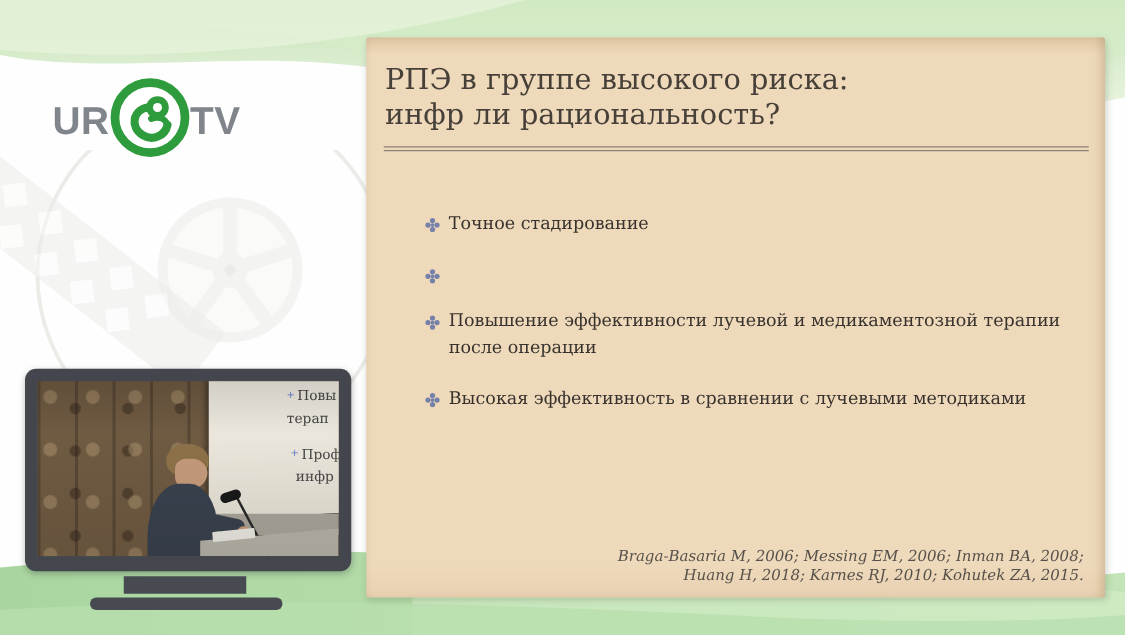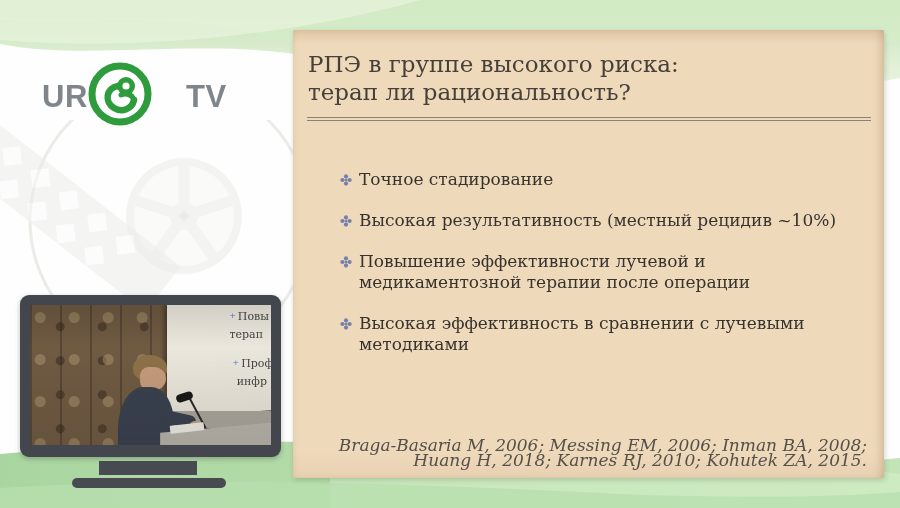--- a/index.html
+++ b/index.html
@@ -14,40 +14,40 @@
   .bottom-wave { bottom:0; height:80px; z-index:1; }
 
   
   .watermark { position:absolute; left:0; top:120px; width:420px; height:330px; z-index:0; }
 
   
   .logo { position:absolute; left:42px; top:62px; width:150px; height:66px; z-index:2; display:flex; align-items:center; }
   .logo-text { font-size:31px; font-weight:bold; color:#7f858b; letter-spacing:0.5px; line-height:1; }
   .logo-uro { position:absolute; left:0; top:19px; }
   .logo-circle { position:absolute; left:46px; top:0; width:64px; height:64px; }
-  .logo-tv { position:absolute; left:110px; top:19px;padding-left:34px; }
+  .logo-tv { position:absolute; left:110px; top:19px; }
 
   
   .slide {
     position:absolute; left:293px; top:30px; width:591px; height:448px; z-index:2;
     background:linear-gradient(180deg, #e0c6a4 0px, #eed9bb 14px, #eed9bb 94%, #e8d1b1 100%);
     box-shadow: inset -7px 0 9px -5px rgba(140,105,70,.35), inset 3px 0 6px -4px rgba(140,105,70,.25), 1px 2px 5px rgba(90,90,70,.25);
     border-radius:2px;
     font-family:"DejaVu Serif","Liberation Serif",serif;
     color:#37322d;
     padding-left:38px;
   }
   .slide-title { position:absolute; left:15px; top:20px; font-size:23px; line-height:28px; color:#474039; }
   .slide-divider { position:absolute; left:14px; right:13px; top:87px; height:4px;
     border-top:1px solid #8b8178; border-bottom:1px solid #8b8178; }
   .bullets { position:absolute; left:47px; right:18px; top:139px; list-style:none; }
-  .bullet-item { display:flex; align-items:flex-start; margin-bottom:20px; font-size:17px; line-height:21px; }
+  .bullet-item { display:flex; align-items:flex-start; margin-bottom:20px; font-size:14px; line-height:21px; }
   .bullet-glyph { flex:0 0 12px; margin:5px 7px 0 0; }
   .citations { position:absolute; right:17px; bottom:10px; text-align:right;
-    font-style:italic; font-size:17px; line-height:15px; color:#55504a; }
+    font-style:italic; font-size:12px; line-height:15px; color:#55504a; }
 
   
   .monitor { position:absolute; left:20px; top:295px; width:261px; height:195px; z-index:3; }
   .bezel { position:absolute; left:0; top:0; width:261px; height:162px; background:#43474d; border-radius:9px;
            box-shadow:0 2px 5px rgba(60,70,60,.35); }
   .stand-neck { position:absolute; left:79px; top:166px; width:98px; height:14px; background:#474b51; }
   .stand-base { position:absolute; left:52px; top:183px; width:154px; height:10px; background:#474b51; border-radius:5px; }
 
   .video { position:absolute; left:10px; top:10px; width:241px; height:140px; background:#5e4e3c; overflow:hidden; }
   .curtain { position:absolute; left:0; top:0; width:62%; height:100%;
@@ -151,21 +151,21 @@
       <circle cx="38" cy="24" r="3.6" fill="#ffffff"></circle>
       <path d="M30,24 C18,26 16,40 26,46 C34,51 44,47 46,38" fill="none" stroke="#2e9b3c" stroke-width="6.5" stroke-linecap="round"></path>
       <path d="M46,38 C44,32 38,31 33,33" fill="none" stroke="#2e9b3c" stroke-width="5" stroke-linecap="round"></path>
     </svg>
     <span class="logo-text logo-tv">TV</span>
   </div>
 
   <div class="slide">
     <div class="slide-title">
       <div>РПЭ в группе высокого риска:</div>
-      <div>терап ли рациональность?</div>
+      <div>инфр ли рациональность?</div>
     </div>
     <div class="slide-divider"></div>
 
     <ul class="bullets">
       <li class="bullet-item">
         <svg class="bullet-glyph" viewBox="0 0 12 12">
             <g fill="#7581a9">
               <circle cx="6" cy="2.4" r="2.1"></circle>
               <circle cx="6" cy="9.6" r="2.1"></circle>
               <circle cx="2.4" cy="6" r="2.1"></circle>
@@ -178,21 +178,20 @@
       <li class="bullet-item">
         <svg class="bullet-glyph" viewBox="0 0 12 12">
             <g fill="#7581a9">
               <circle cx="6" cy="2.4" r="2.1"></circle>
               <circle cx="6" cy="9.6" r="2.1"></circle>
               <circle cx="2.4" cy="6" r="2.1"></circle>
               <circle cx="9.6" cy="6" r="2.1"></circle>
               <circle cx="6" cy="6" r="1.5"></circle>
             </g>
           </svg>
-        <span>Высокая результативность (местный рецидив ~10%)</span>
       </li>
       <li class="bullet-item">
         <svg class="bullet-glyph" viewBox="0 0 12 12">
             <g fill="#7581a9">
               <circle cx="6" cy="2.4" r="2.1"></circle>
               <circle cx="6" cy="9.6" r="2.1"></circle>
               <circle cx="2.4" cy="6" r="2.1"></circle>
               <circle cx="9.6" cy="6" r="2.1"></circle>
               <circle cx="6" cy="6" r="1.5"></circle>
             </g>

